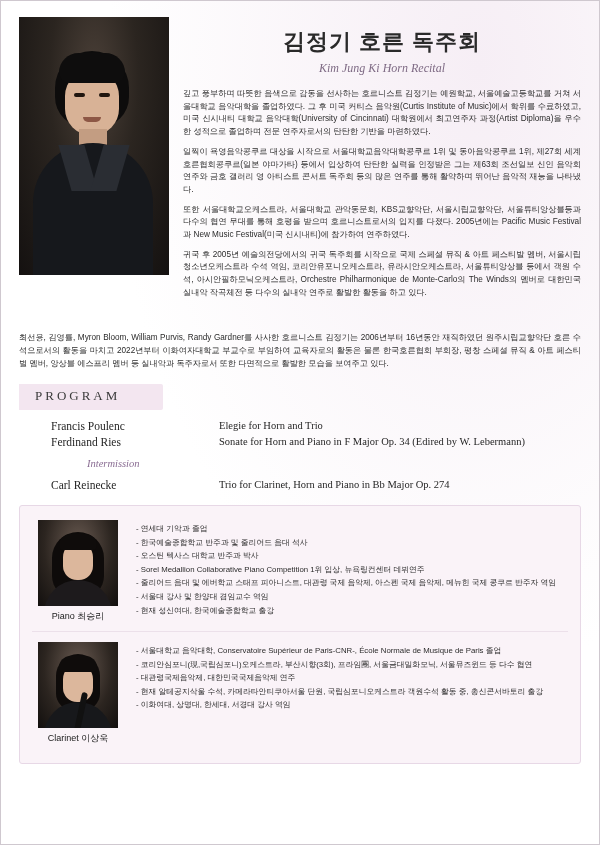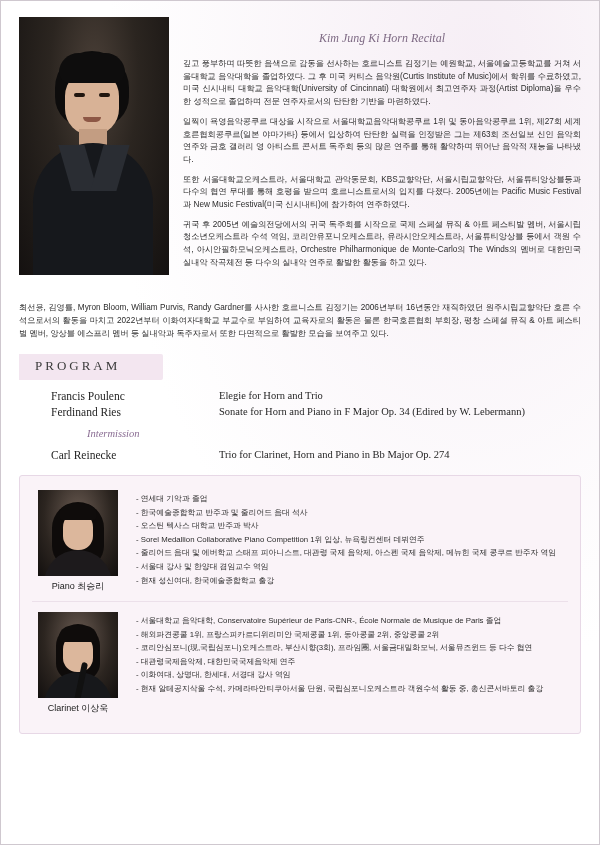--- a/index.html
+++ b/index.html
@@ -276,20 +276,21 @@
       <div class="eyeR"></div>
       <div class="mouth"></div>
       <div class="neck"></div>
       <div class="shirt"></div>
       <div class="collarL"></div>
       <div class="collarR"></div>
     </div>
 
     <div class="header-text">
       <div class="title-block">
+        <div class="title-ko">김정기 호른 독주회</div>
         <div class="title-en">Kim Jung Ki Horn Recital</div>
       </div>
       <div class="bio">
         <p>깊고 풍부하며 따뜻한 음색으로 감동을 선사하는 호르니스트 김정기는 예원학교, 서울예술고등학교를 거쳐 서울대학교 음악대학을 졸업하였다. 그 후 미국 커티스 음악원(Curtis Institute of Music)에서 학위를 수료하였고, 미국 신시내티 대학교 음악대학(University of Cincinnati) 대학원에서 최고연주자 과정(Artist Diploma)을 우수한 성적으로 졸업하며 전문 연주자로서의 탄탄한 기반을 마련하였다.</p>
         <p>일찍이 욕영음악콩쿠르 대상을 시작으로 서울대학교음악대학콩쿠르 1위 및 동아음악콩쿠르 1위, 제27회 세계호른협회콩쿠르(일본 야마가타) 등에서 입상하여 탄탄한 실력을 인정받은 그는 제63회 조선일보 신인 음악회 연주와 금호 갤러리 영 아티스트 콘서트 독주회 등의 많은 연주를 통해 활약하며 뛰어난 음악적 재능을 나타냈다.</p>
         <p>또한 서울대학교오케스트라, 서울대학교 관악동문회, KBS교향악단, 서울시립교향악단, 서울튜티앙상블등과 다수의 협연 무대를 통해 호평을 받으며 호르니스트로서의 입지를 다졌다. 2005년에는 Pacific Music Festival과 New Music Festival(미국 신시내티)에 참가하여 연주하였다.</p>
         <p>귀국 후 2005년 예술의전당에서의 귀국 독주회를 시작으로 국제 스페셜 뮤직 &amp; 아트 페스티발 멤버, 서울시립청소년오케스트라 수석 역임, 코리안유포니오케스트라, 유라시안오케스트라, 서울튜티앙상블 등에서 객원 수석, 아시안필하모닉오케스트라, Orchestre Philharmonique de Monte-Carlo의 The Winds의 멤버로 대한민국 실내악 작곡체전 등 다수의 실내악 연주로 활발한 활동을 하고 있다.</p>
       </div>
     </div>
   </div>
@@ -352,24 +353,23 @@
           <div class="p-face"></div>
           <div class="p-fringe"></div>
           <div class="p-body"></div>
           <div class="p-clar"></div>
         </div>
         <div class="perf-name">Clarinet 이상욱</div>
       </div>
       <div class="perf-lines">
         <ul>
           <li>- 서울대학교 음악대학, Conservatoire Supérieur de Paris-CNR-, École Normale de Musique de Paris 졸업</li>
-          <li>- 해외파견콩쿨 1위, 프랑스피카르디위리미안 국제콩쿨 1위, 동아콩쿨 2위, 중앙콩쿨 2위</li>
           <li>- 코리안심포니(現,국립심포니)오케스트라, 부산시향(3회), 프라임團, 서울금대밀화모닉, 서울뮤즈윈드 등 다수 협연</li>
           <li>- 대관령국제음악제, 대한민국국제음악제 연주</li>
+          <li>- 현재 알테공지삭울 수석, 카메라타안티쿠아서울 단원, 국립심포니오케스트라 객원수석 활동 중, 총신콘서바토리 출강</li>
           <li>- 이화여대, 상명대, 한세대, 서경대 강사 역임</li>
-          <li>- 현재 알테공지삭울 수석, 카메라타안티쿠아서울 단원, 국립심포니오케스트라 객원수석 활동 중, 총신콘서바토리 출강</li>
         </ul>
       </div>
     </div>
 
   </div>
 
 </div>
 
 </body></html>

